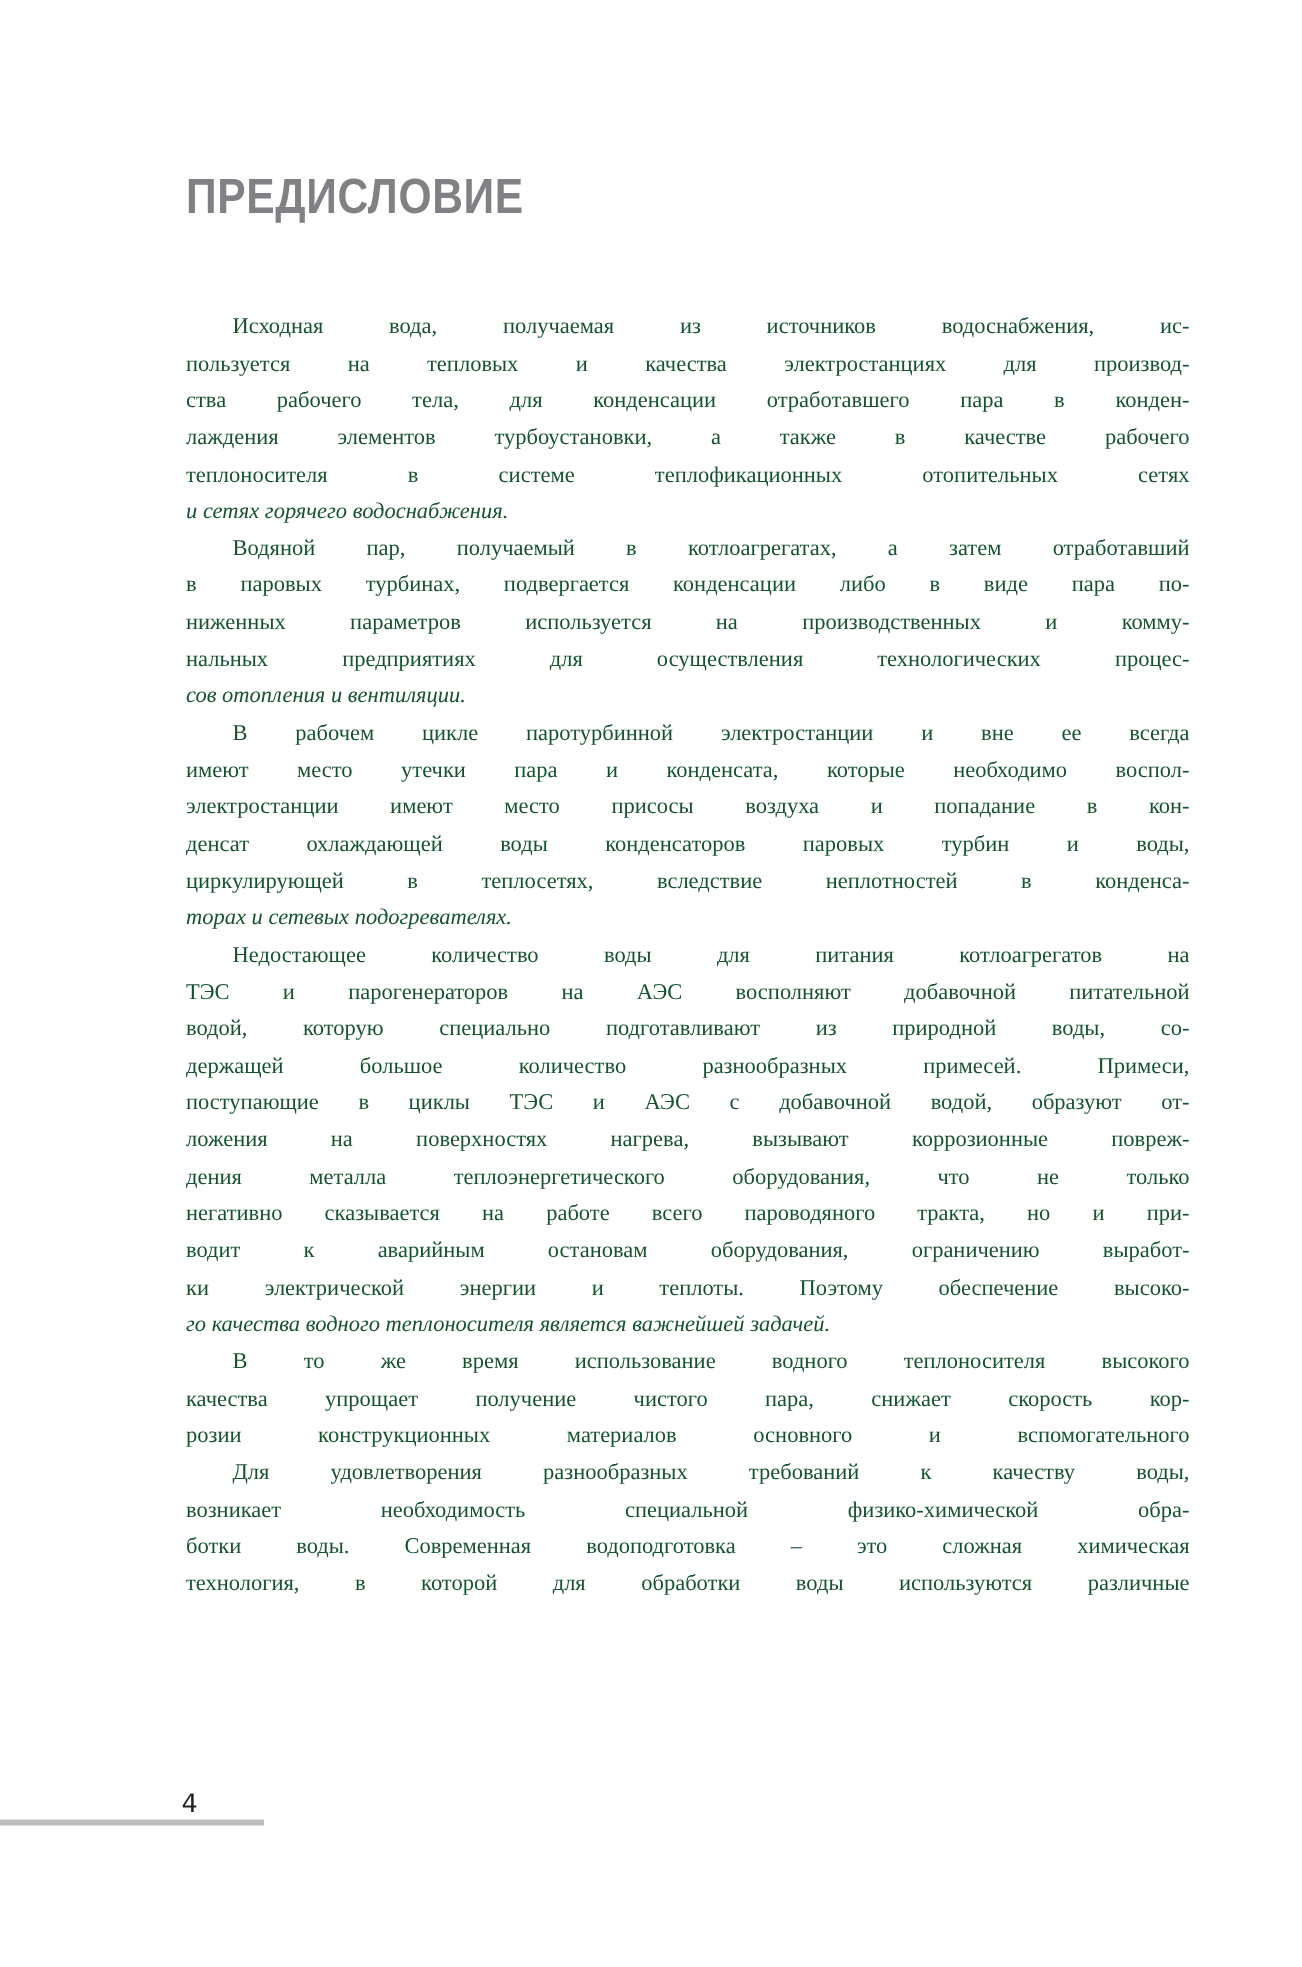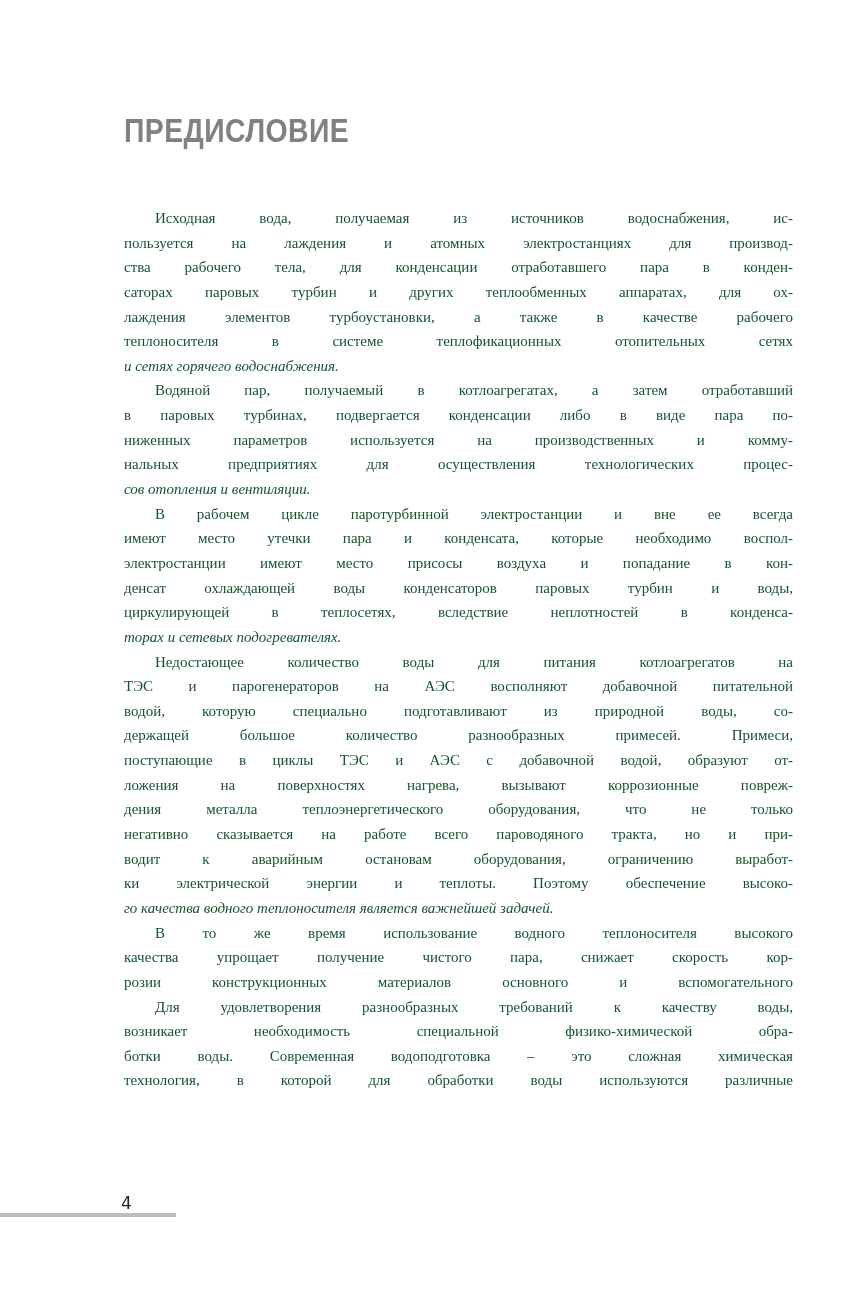--- a/index.html
+++ b/index.html
@@ -35,23 +35,22 @@
 </head>
 <body>
 
 <div class="page">
   <div class="title">ПРЕДИСЛОВИЕ</div>
 
   <div class="body">
 
     <div>
       <span class="line indent">Исходная вода, получаемая из источников водоснабжения, ис-</span>
-      <span class="line">пользуется на лаждения и атомных электростанциях для производ-</span>
+      <span class="line">пользуется на тепловых и качества электростанциях для производ-</span>
       <span class="line">ства рабочего тела, для конденсации отработавшего пара в конден-</span>
-      <span class="line">саторах паровых турбин и других теплообменных аппаратах, для ох-</span>
       <span class="line">лаждения элементов турбоустановки, а также в качестве рабочего</span>
       <span class="line">теплоносителя в системе теплофикационных отопительных сетях</span>
       <span class="line last">и сетях горячего водоснабжения.</span>
     </div>
 
     <div>
       <span class="line indent">Водяной пар, получаемый в котлоагрегатах, а затем отработавший</span>
       <span class="line">в паровых турбинах, подвергается конденсации либо в виде пара по-</span>
       <span class="line">ниженных параметров используется на производственных и комму-</span>
       <span class="line">нальных предприятиях для осуществления технологических процес-</span>

